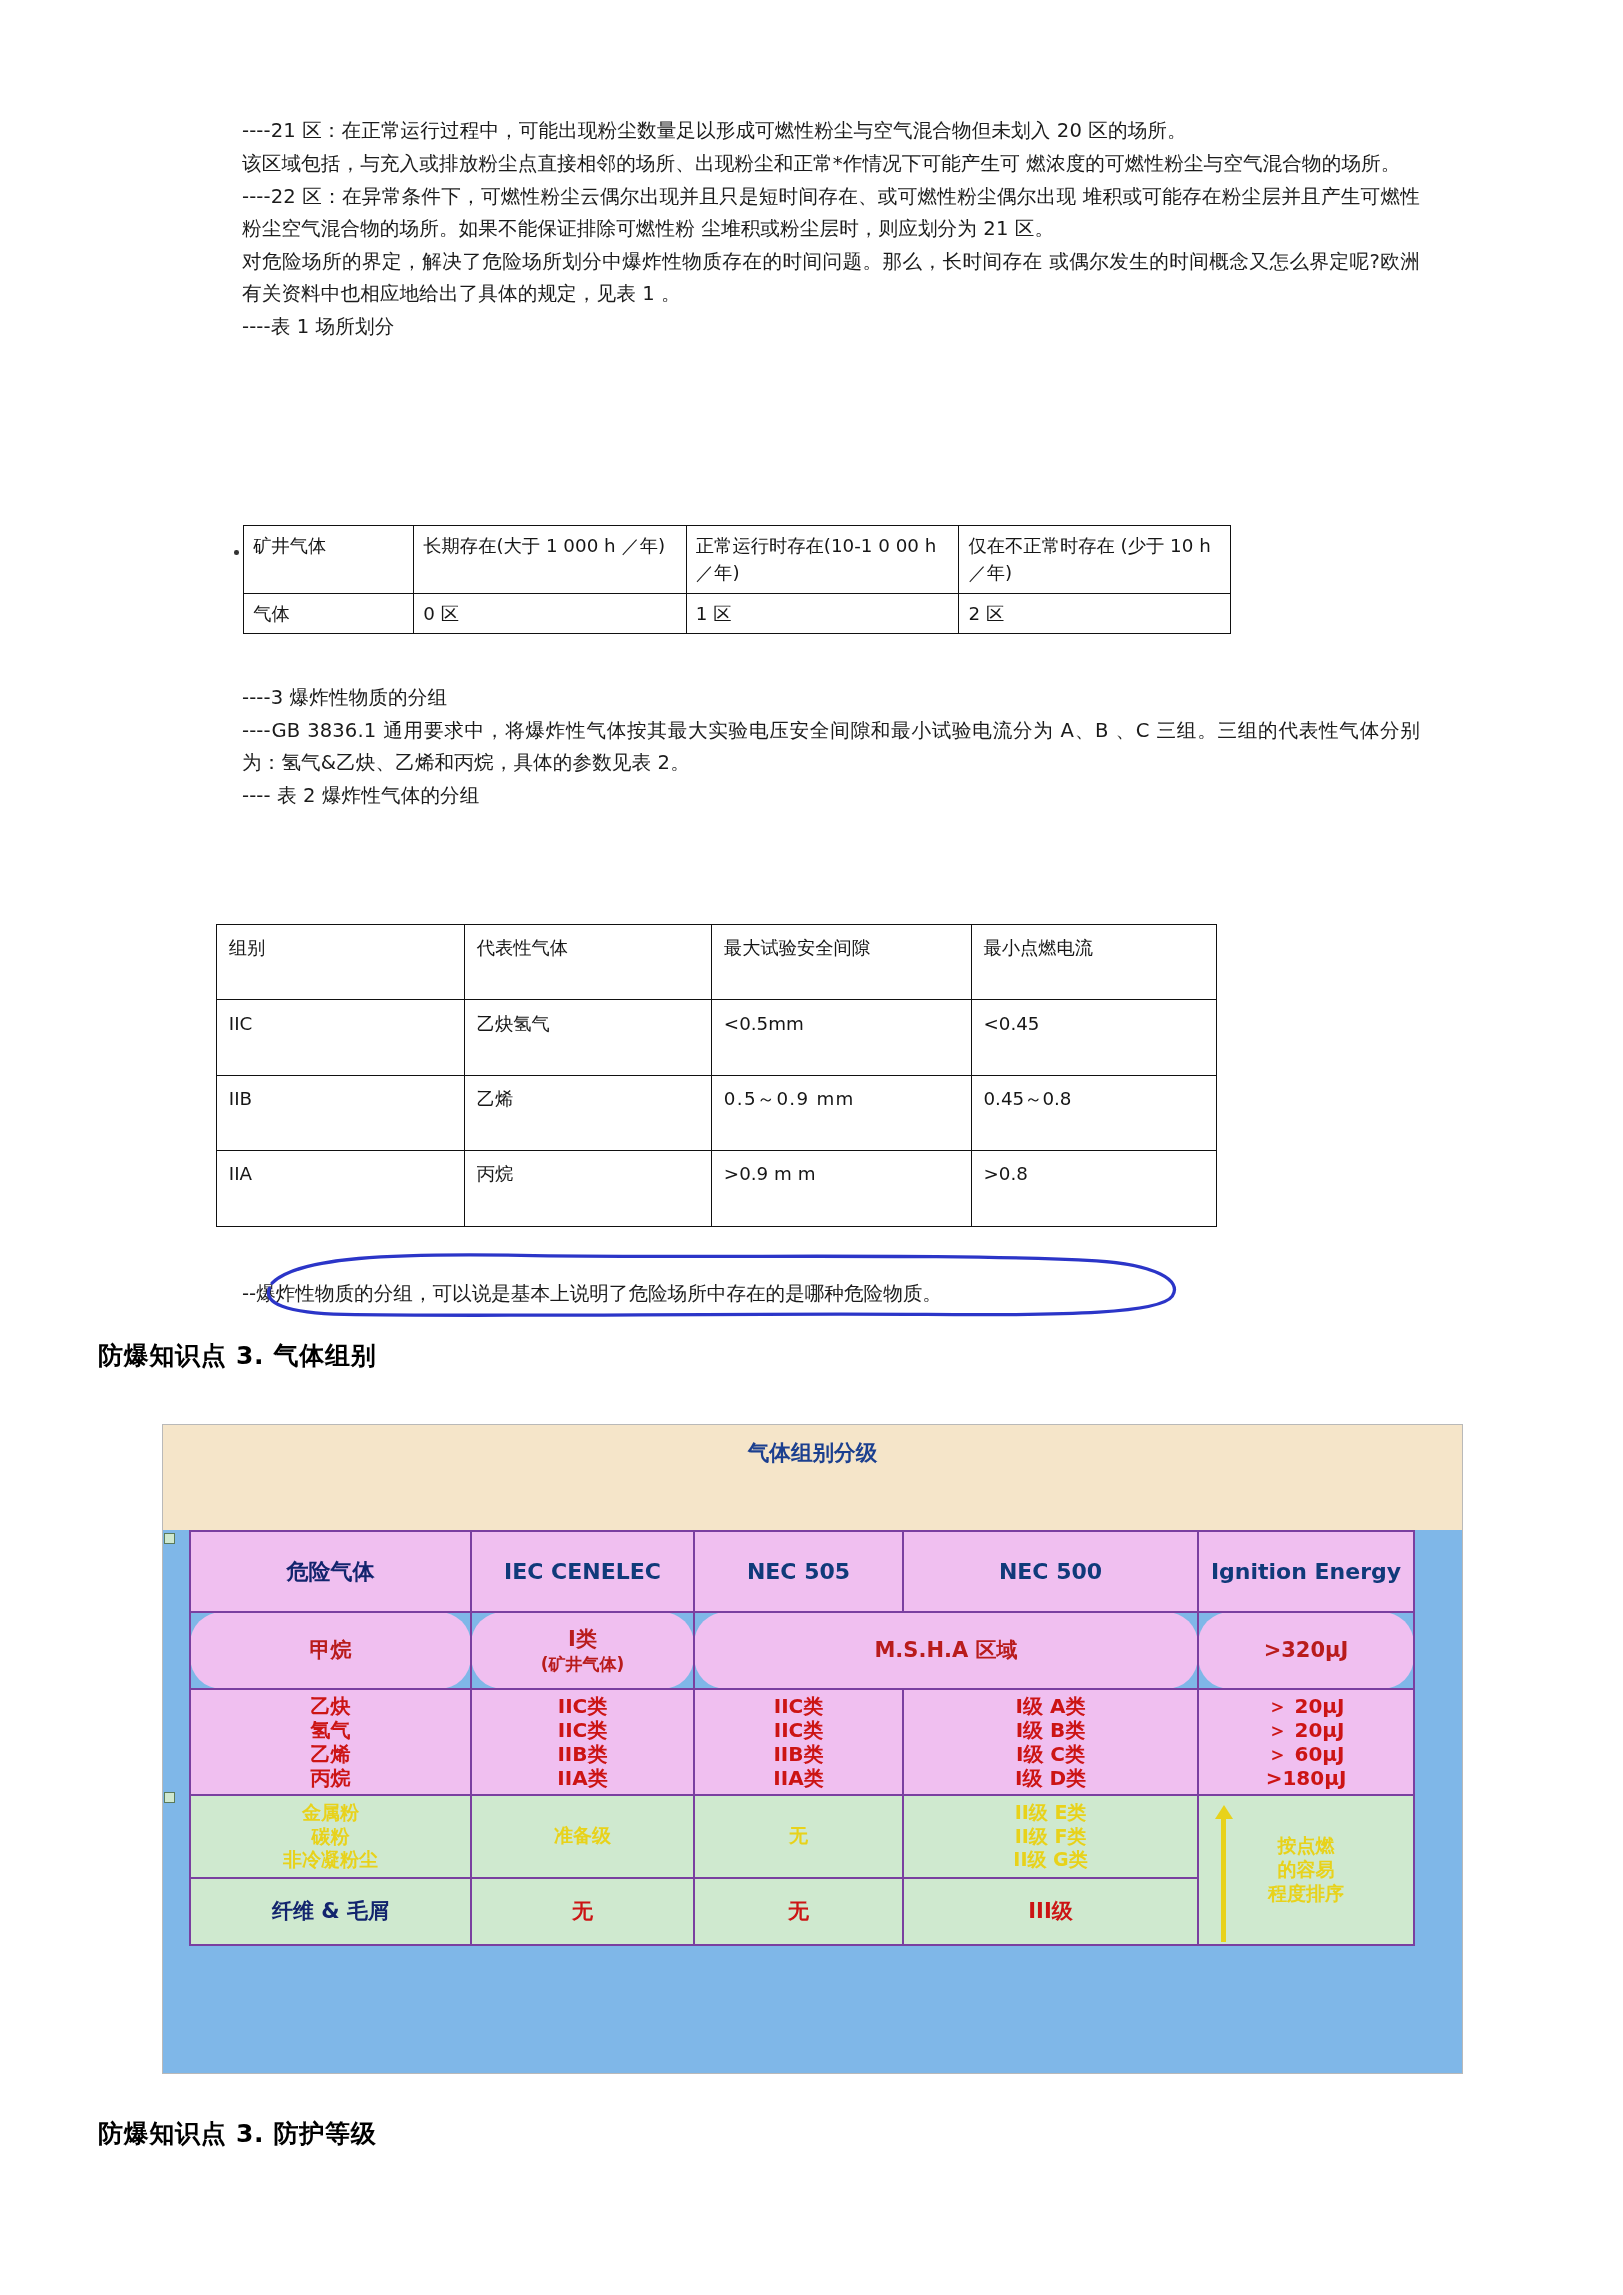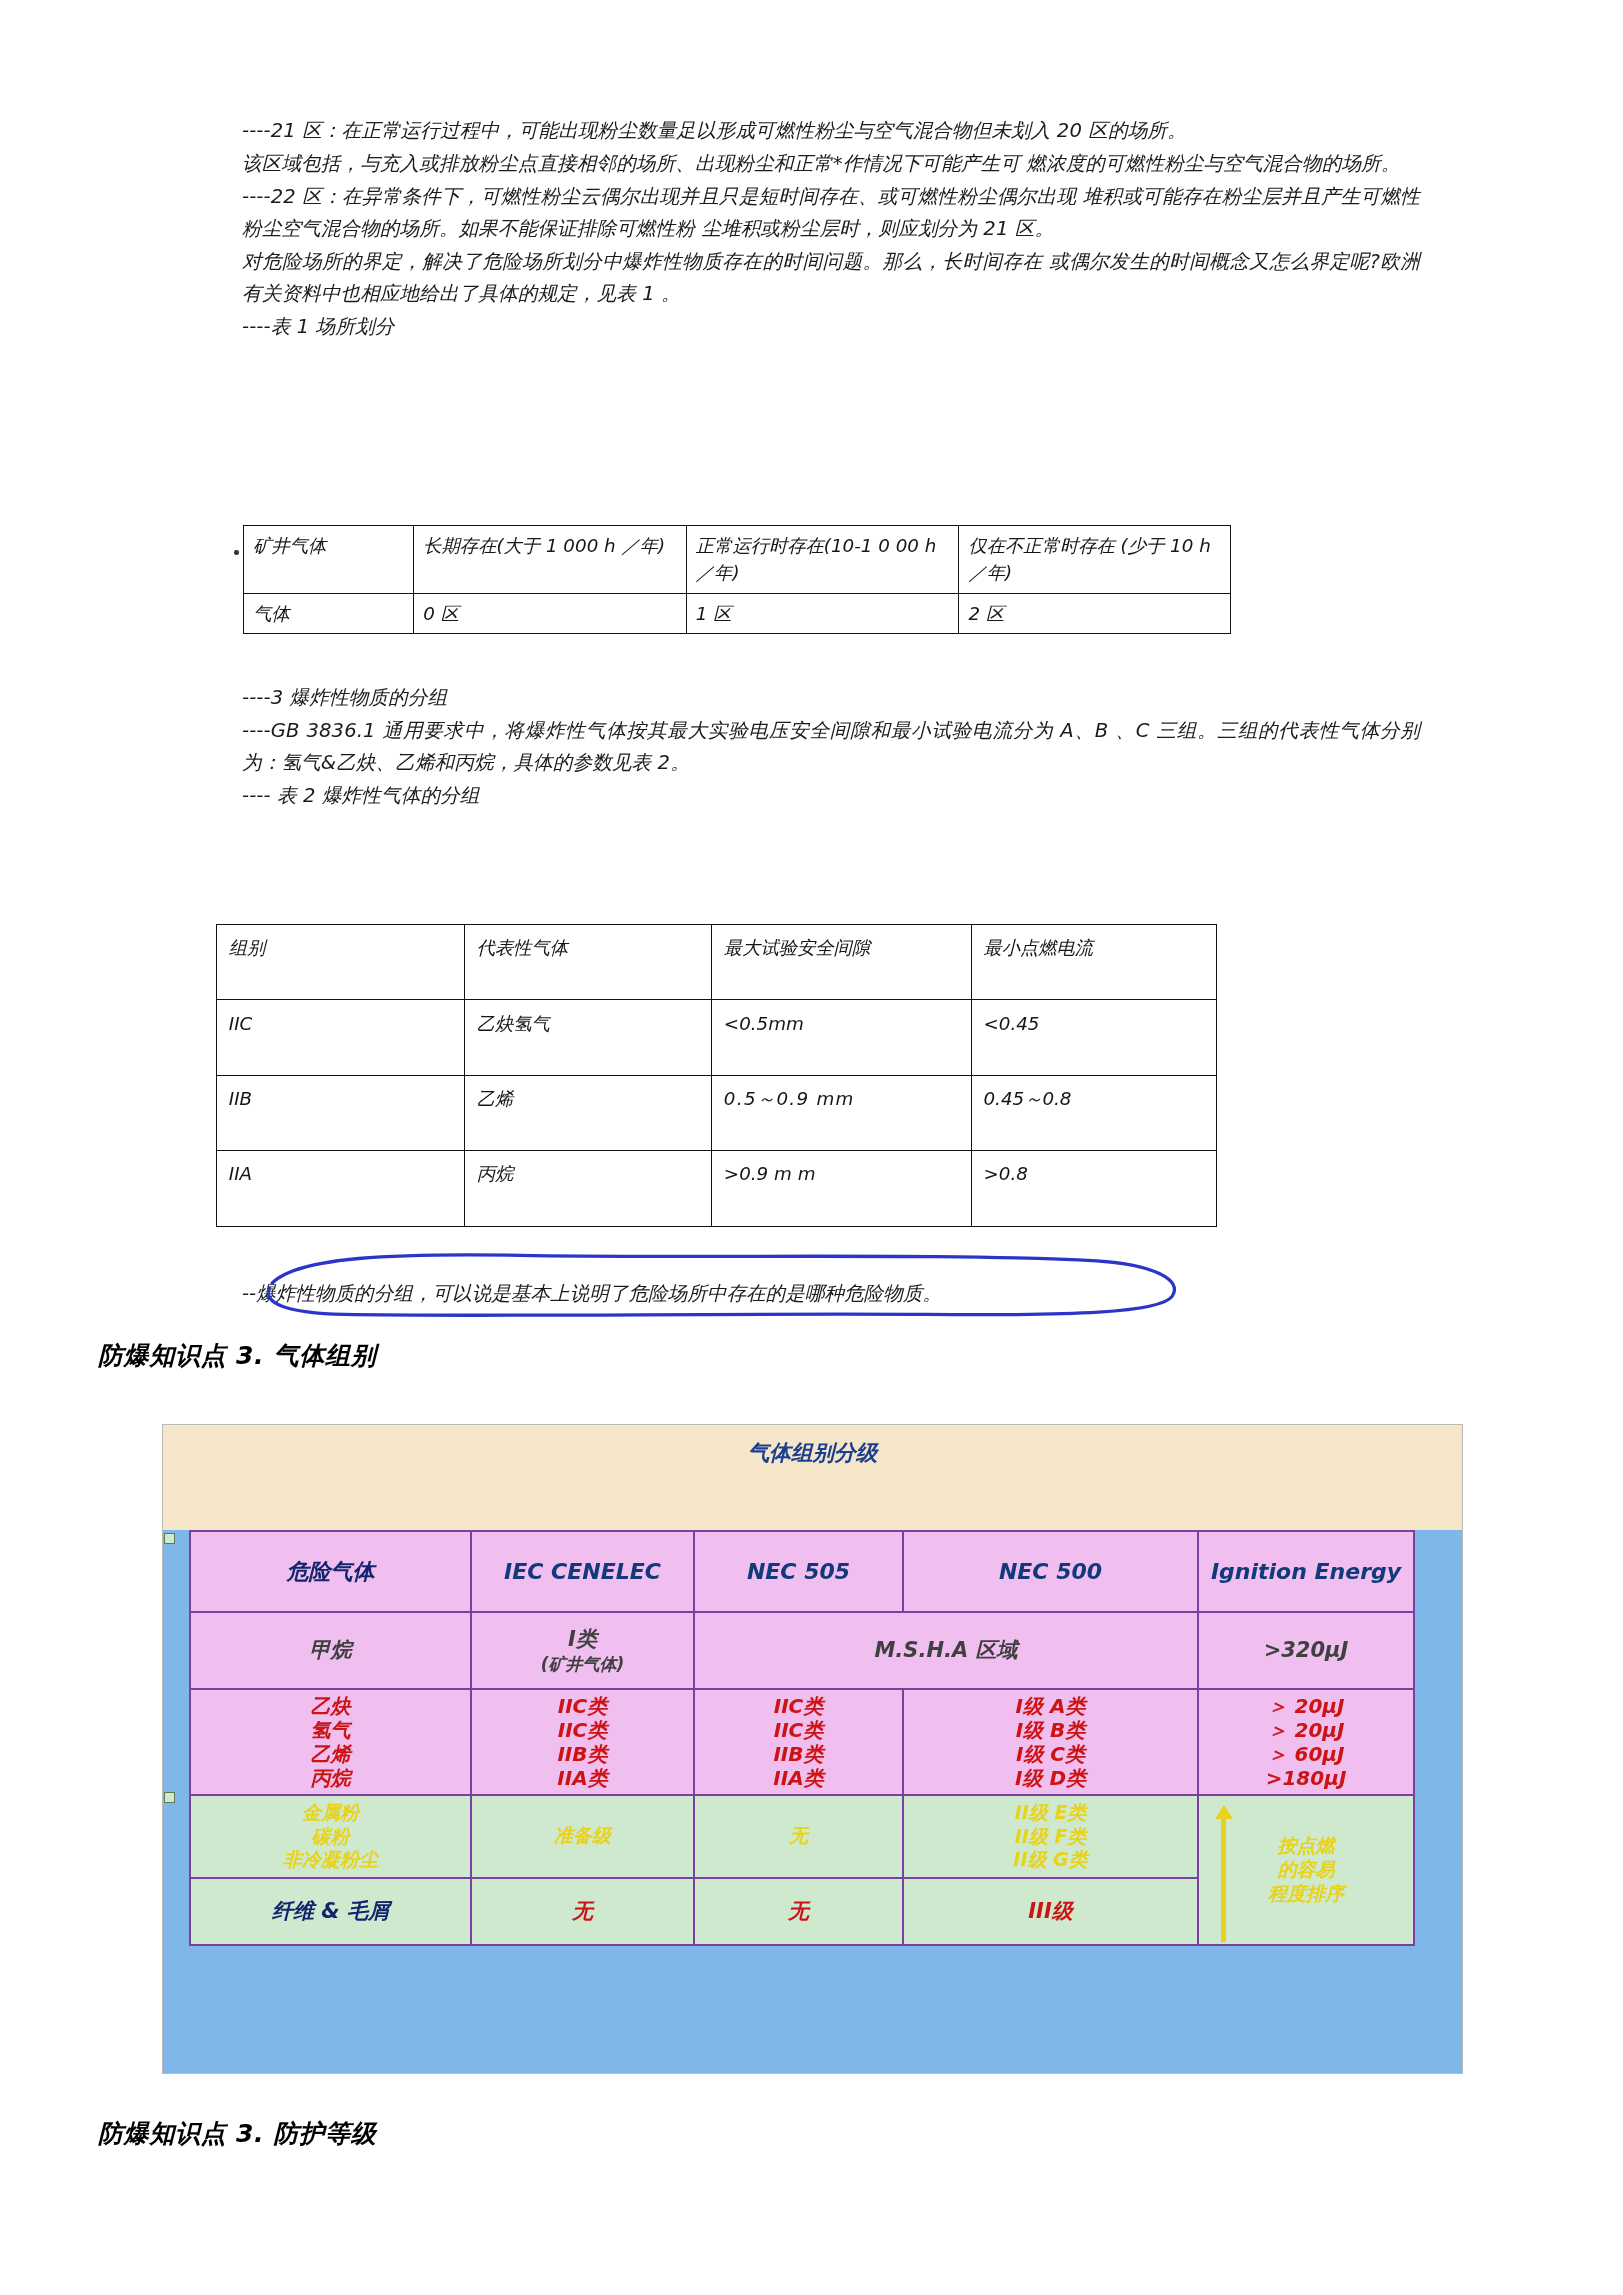--- a/index.html
+++ b/index.html
@@ -13,21 +13,20 @@
     font-family: "Liberation Serif", serif;
     color: #000000;
     position: relative;
   }
   .page {
     position: relative;
     width: 1623px;
     height: 2295px;
     box-sizing: border-box;
     padding: 0;
-    font-style: italic;
   }
 
   
   .scan-block {
     position: absolute;
     left: 242px;
     top: 115px;
     width: 1178px;
   }
   .para {
@@ -191,21 +190,22 @@
   }
   .hdr-row td.eng {
     font-family: "DejaVu Sans", sans-serif;
     color: #103a7a;
   }
   .row-methane td {
     background: #f0bff0;
     height: 73px;
     font-size: 21px;
     font-weight: bold;
-    color: #404040;
+    color: #b91c1c;
+    border-radius: 32px;
   }
   .row-methane .small {
     font-size: 17px;
     display: block;
     margin-top: 1.3px;
   }
   .row-gases td {
     background: #f0bff0;
     font-size: 20px;
     font-weight: bold;

